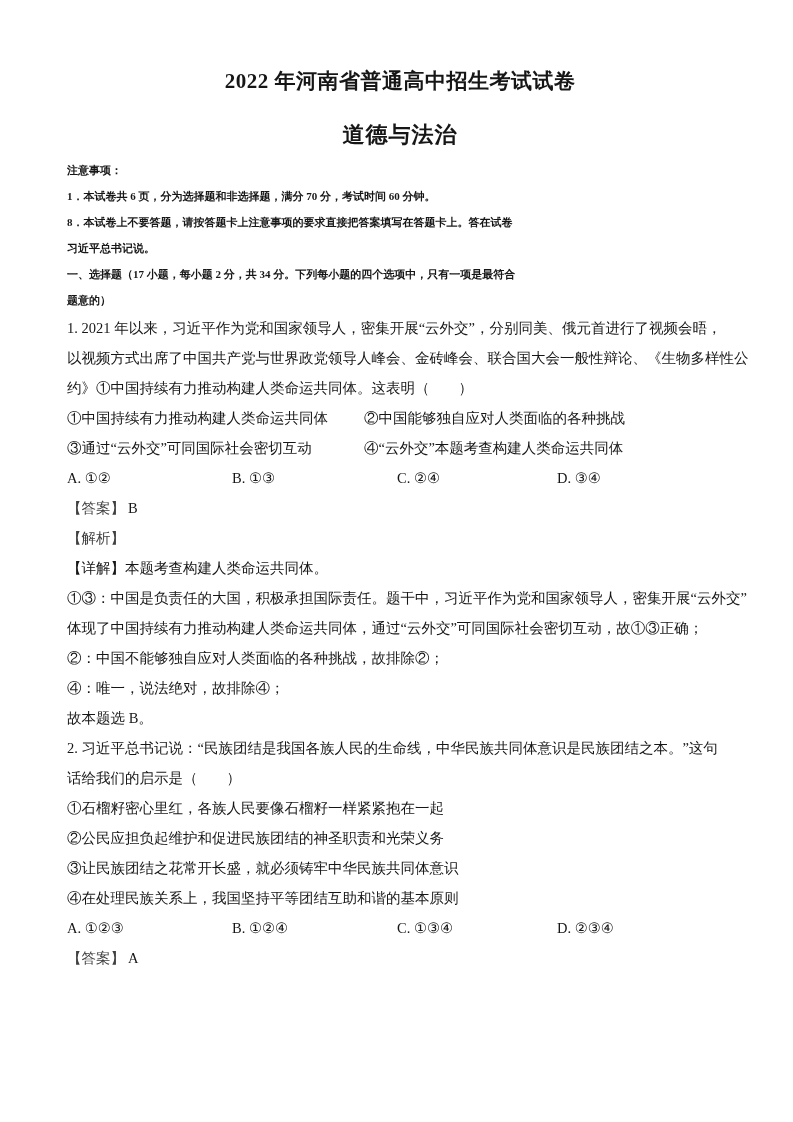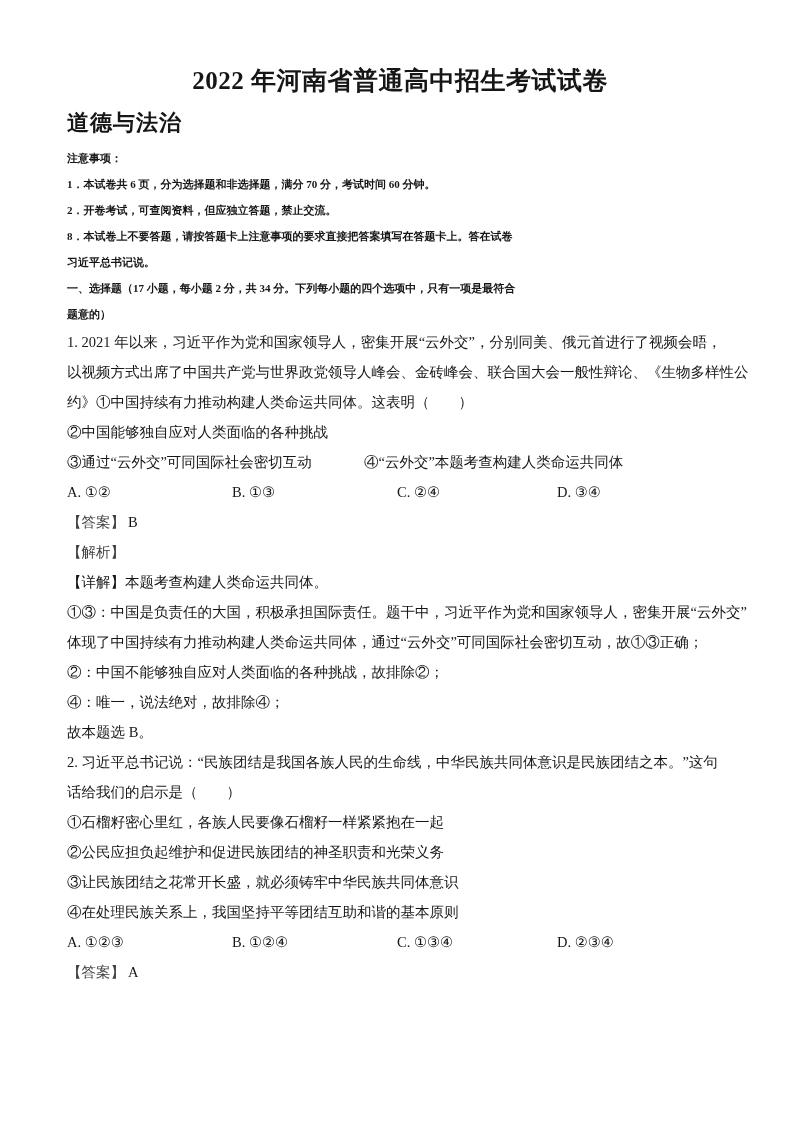--- a/index.html
+++ b/index.html
@@ -15,31 +15,31 @@
     color: #161616;
   }
   .page {
     box-sizing: border-box;
     width: 793px;
     height: 1122px;
     padding: 68px 60px 0 67px;
     background: #ffffff;
   }
   .doc-title {
-    font-size: 25px;
+    font-size: 21px;
     font-weight: bold;
     text-align: center;
     line-height: 26px;
-    margin: 0 0 16px 0;
+    margin: 0 0 28px 0;
     letter-spacing: 0.5px;
   }
   .doc-subtitle {
     font-size: 22px;
     font-weight: bold;
-    text-align: left;
+    text-align: center;
     line-height: 26px;
     margin: 0 0 9px 0;
     letter-spacing: 1px;
   }
   .notice {
     font-size: 11px;
     font-weight: bold;
     line-height: 26px;
   }
   .notice .nline {
@@ -83,34 +83,34 @@
 <body>
 
 <div class="page">
 
   <div class="doc-title">2022 年河南省普通高中招生考试试卷</div>
   <div class="doc-subtitle">道德与法治</div>
 
   <div class="notice">
     <div class="nline">注意事项：</div>
     <div class="nline">1．本试卷共 6 页，分为选择题和非选择题，满分 70 分，考试时间 60 分钟。</div>
-    <div class="nline">2．开卷考试，可查阅资料，但应独立答题，禁止交流。</div>
     <div class="nline">8．本试卷上不要答题，请按答题卡上注意事项的要求直接把答案填写在答题卡上。答在试卷</div>
     <div class="nline">习近平总书记说。</div>
     <div class="nline">一、选择题（17 小题，每小题 2 分，共 34 分。下列每小题的四个选项中，只有一项是最符合</div>
     <div class="nline">题意的）</div>
   </div>
 
   <div class="qbody">
 
     <div class="line">1. 2021 年以来，习近平作为党和国家领导人，密集开展“云外交”，分别同美、俄元首进行了视频会晤，</div>
     <div class="line">以视频方式出席了中国共产党与世界政党领导人峰会、金砖峰会、联合国大会一般性辩论、《生物多样性公</div>
     <div class="line">约》①中国持续有力推动构建人类命运共同体。这表明（　　）</div>
 
     <div class="optrow">
+      <span class="optleft">①中国持续有力推动构建人类命运共同体</span>
       <span>②中国能够独自应对人类面临的各种挑战</span>
     </div>
     <div class="optrow">
       <span class="optleft">③通过“云外交”可同国际社会密切互动</span>
       <span>④“云外交”本题考查构建人类命运共同体</span>
     </div>
 
     <div class="choices">
       <span class="ch ch-a">A. ①②</span>
       <span class="ch ch-b">B. ①③</span>

